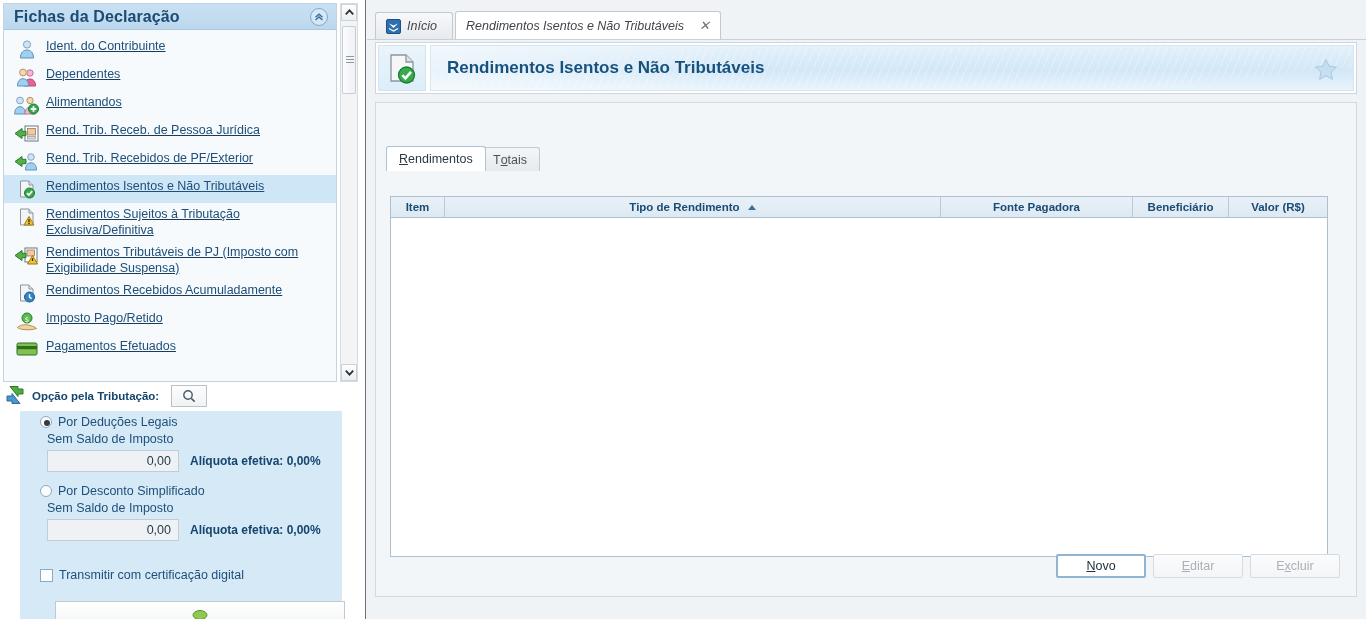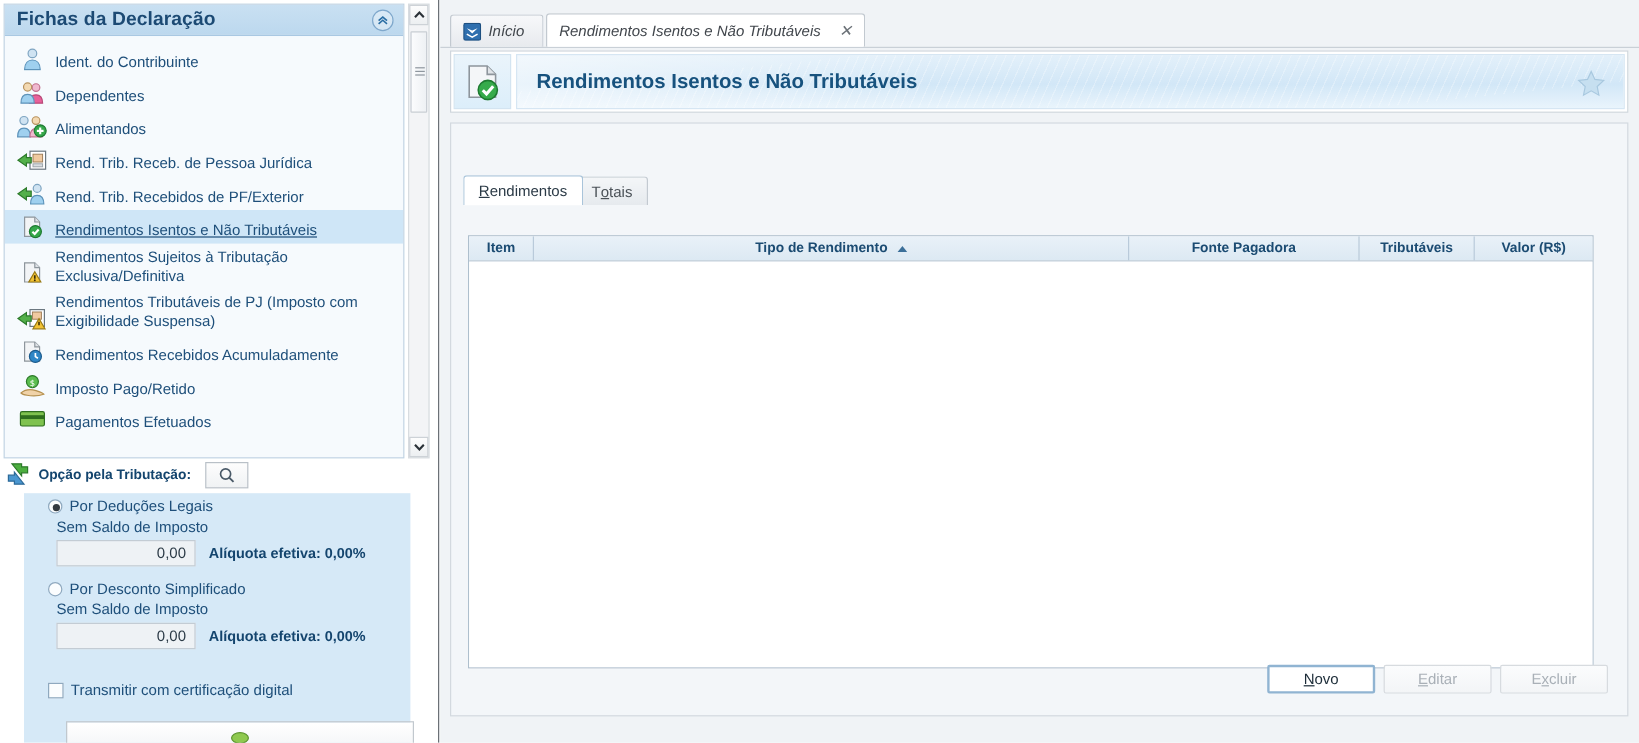--- a/index.html
+++ b/index.html
@@ -63,24 +63,25 @@
   .collapse-btn svg { display: block; }
 
   .sb-list {
     position: absolute;
     top: 27px; left: 0; right: 0; bottom: 0;
     background: #f6fafd;
     padding-top: 4px;
   }
   .sb-item {
     display: flex;
-    align-items: flex-end;
+    align-items: flex-start;
     padding: 3px 6px 3px 10px;
     min-height: 25px;
     cursor: pointer;
+    text-decoration: underline;
   }
   .sb-item .ico {
     width: 26px; min-width: 26px;
     height: 22px;
     display: flex; align-items: center; justify-content: center;
     margin-right: 6px;
   }
   .sb-item .lbl {
     font-size: 12.5px;
     color: #1e4f7a;
@@ -166,21 +167,21 @@
     min-width: 12px;
   }
   .radio.on::after {
     content:''; position:absolute; left:3px; top:3px;
     width:6px; height:6px; border-radius:50%; background:#333a40;
   }
   .opt-label { font-size: 12.5px; color: #1e4f7a; }
   .sub-label { padding-left: 27px; font-size: 12.5px; color: #1e4f7a; margin-top: 3px;}
   .field-row { display:flex; align-items:center; padding-left: 27px; margin-top: 4px; }
   .num-field {
-    width: 116px; height: 22px;
+    width: 132px; height: 22px;
     background: #eef2f5;
     border: 1px solid #c3ccd4;
     text-align: right;
     padding-right: 7px;
     line-height: 20px;
     font-size: 12.5px;
     color: #2b3a46;
     padding-left: 22px;
   }
   .aliq { margin-left: 11px; font-weight: bold; font-size: 12px; color: #14456e; }
@@ -672,21 +673,21 @@
             <span>Item</span>
           </div>
           <div class="gh" style="width:496px">
             <span>Tipo de Rendimento</span>
             <span class="sort-caret"></span>
           </div>
           <div class="gh" style="width:192px">
             <span>Fonte Pagadora</span>
           </div>
           <div class="gh" style="width:96px">
-            <span>Tributáveis</span>
+            <span>Beneficiário</span>
           </div>
           <div class="gh" style="width:98px">
             <span>Valor (R$)</span>
           </div>
         </div>
         <div class="grid-body"></div>
       </div>
 
       <div class="btn-row">
         <div class="btn primary">

